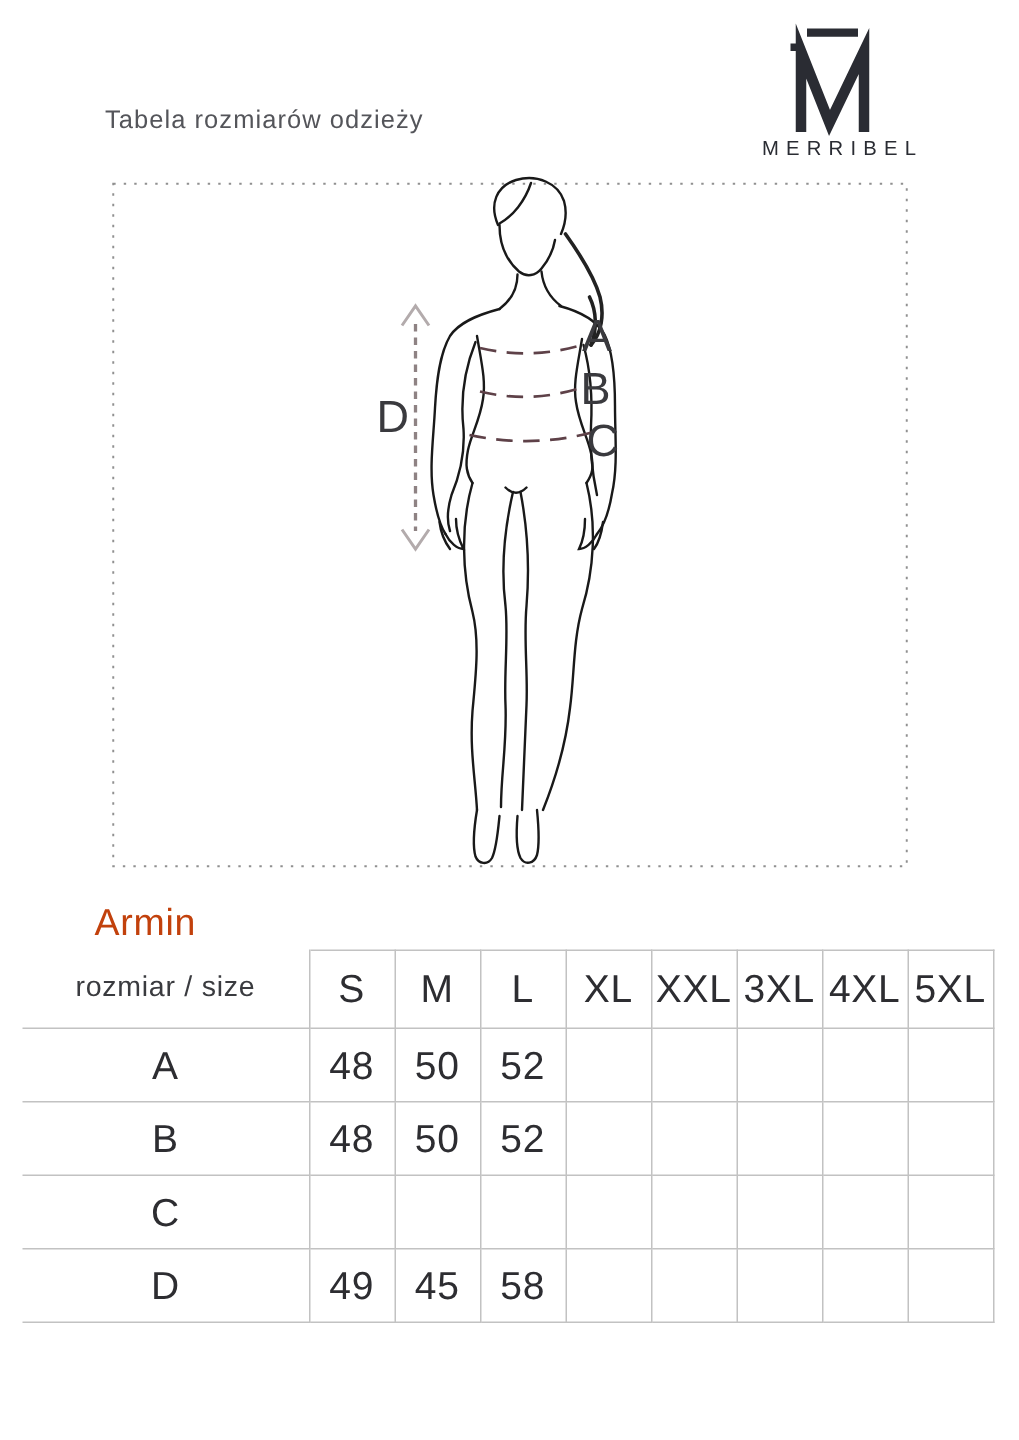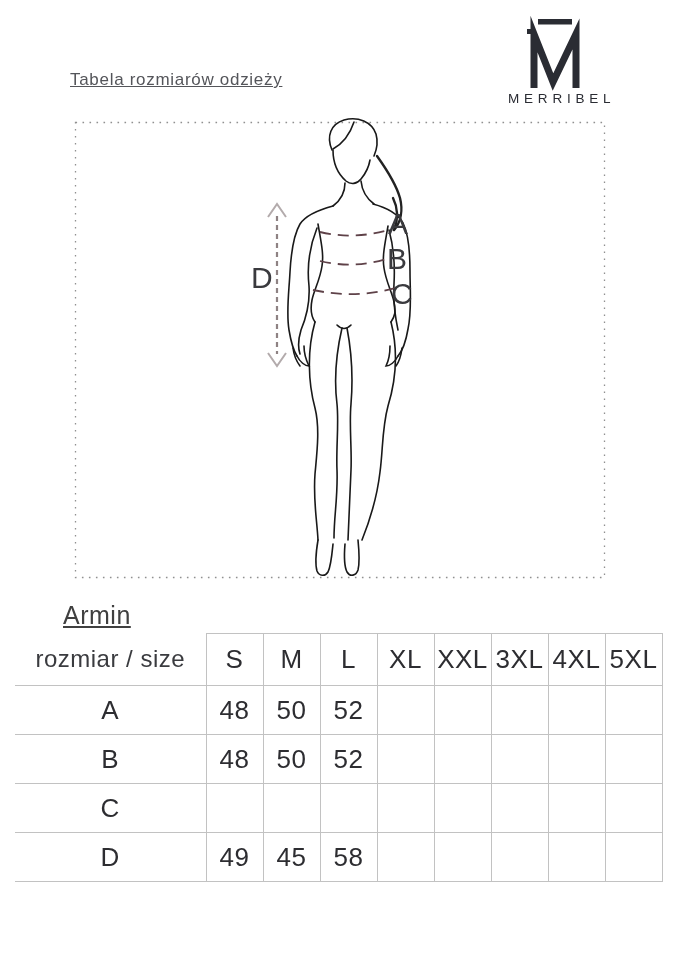--- a/index.html
+++ b/index.html
@@ -1,38 +1,38 @@
 <!DOCTYPE html>
 <html><head>
 <meta charset="utf-8">
 <style>
   html,body { margin:0; padding:0; background:#ffffff; }
   .page {
     position:relative; width:679px; height:960px; background:#ffffff;
     font-family:"Liberation Sans", sans-serif; overflow:hidden;
   }
   .sheet-header { position:absolute; left:70px; top:68px; color:#54555a;
-    font-size:17px; line-height:23px; letter-spacing:0.7px; font-weight:300;text-decoration:underline; }
+    font-size:17px; line-height:23px; letter-spacing:0.7px; font-weight:300; }
   .figure-svg { position:absolute; left:0; top:0; width:679px; height:960px; }
   .measure-label { font:300 30px "Liberation Sans", sans-serif; fill:#3a3a3e; }
   .brand-text { font:400 13.5px "Liberation Sans", sans-serif; fill:#2a2c33; letter-spacing:4.8px; }
   .sketch { stroke:#191919; stroke-width:1.6; fill:none; stroke-linecap:round; }
   .sketch-thick { stroke:#222; stroke-width:2.4; fill:none; stroke-linecap:round; }
   .dash-line { stroke:#5e4148; stroke-width:1.8; fill:none; stroke-dasharray:11 7; }
   .arrow-line { stroke:#8e8283; stroke-width:2.2; fill:none; stroke-dasharray:5 4; }
   .arrow-head { stroke:#b3abac; stroke-width:2; fill:none; }
   .frame { stroke:#909090; stroke-width:1.3; fill:none; stroke-dasharray:1.6 5.4; }
   .product-name { position:absolute; left:63px; top:601px; font-size:25px;
-    font-weight:500; color:#404040; letter-spacing:0.5px;text-decoration:underline; }
+    font-weight:500; color:#c2410c; letter-spacing:0.5px; }
   .size-table { position:absolute; left:15px; top:633px; border-collapse:collapse;
     table-layout:fixed; color:#2d2d31; font-weight:300; }
   .size-table td { height:48px; text-align:center; vertical-align:middle;
     border:1px solid #c2c2c2; font-size:26px; letter-spacing:0.5px; padding:0; }
   .size-table tr.head td { height:51px; }
-  .size-table td.corner { border-left:none; border-top:none; font-size:24px; color:#3a3b3f; }
+  .size-table td.corner { border-left:none; border-top:none; font-size:19px; color:#3a3b3f; }
   .size-table td.rowlabel { border-left:none; font-size:26px; }
 </style>
 </head>
 <body>
 
 <div class="page">
 
   <div class="sheet-header">
     <div>Tabela rozmiarów odzieży</div>
   </div>

